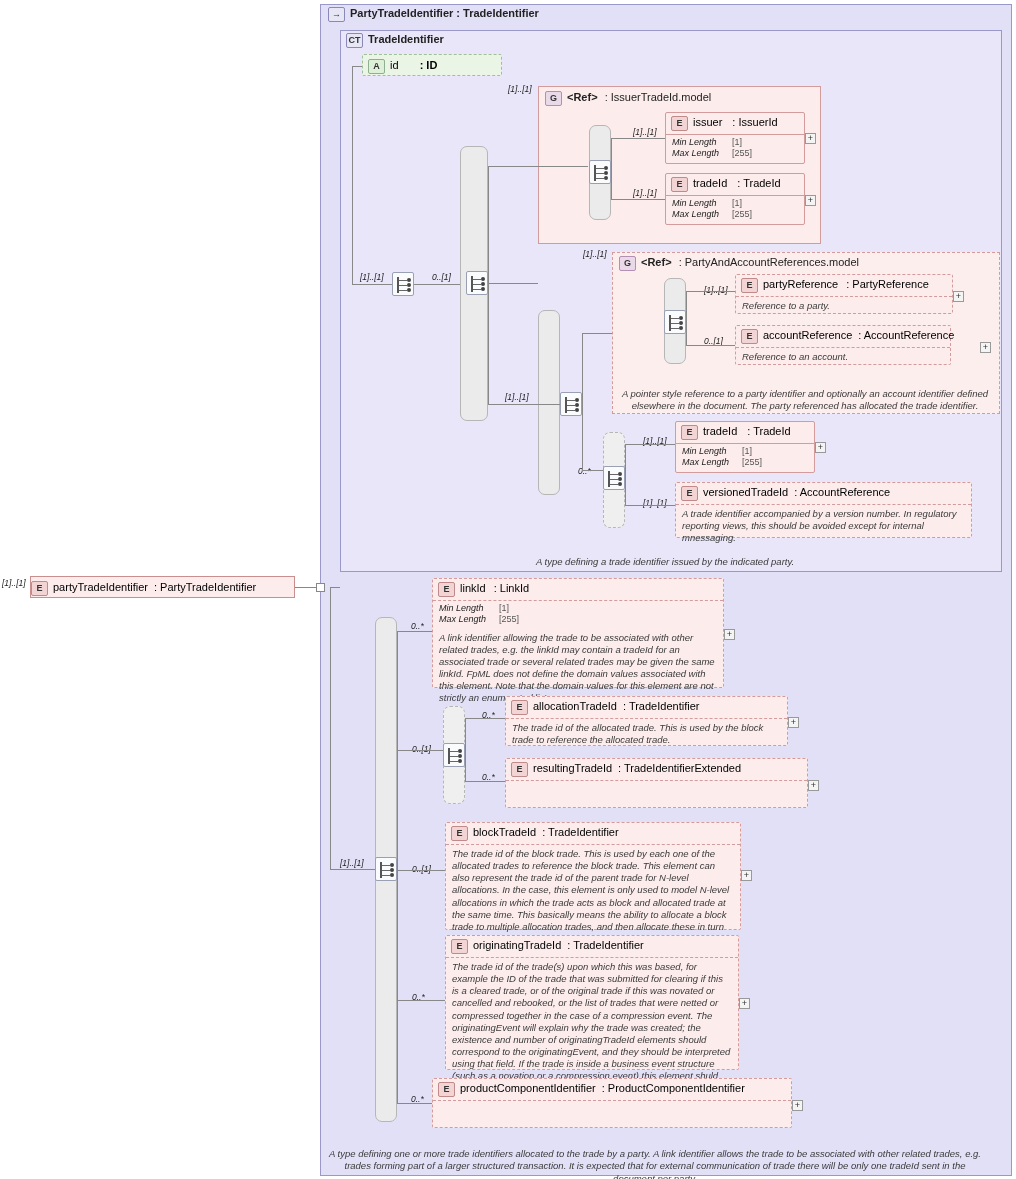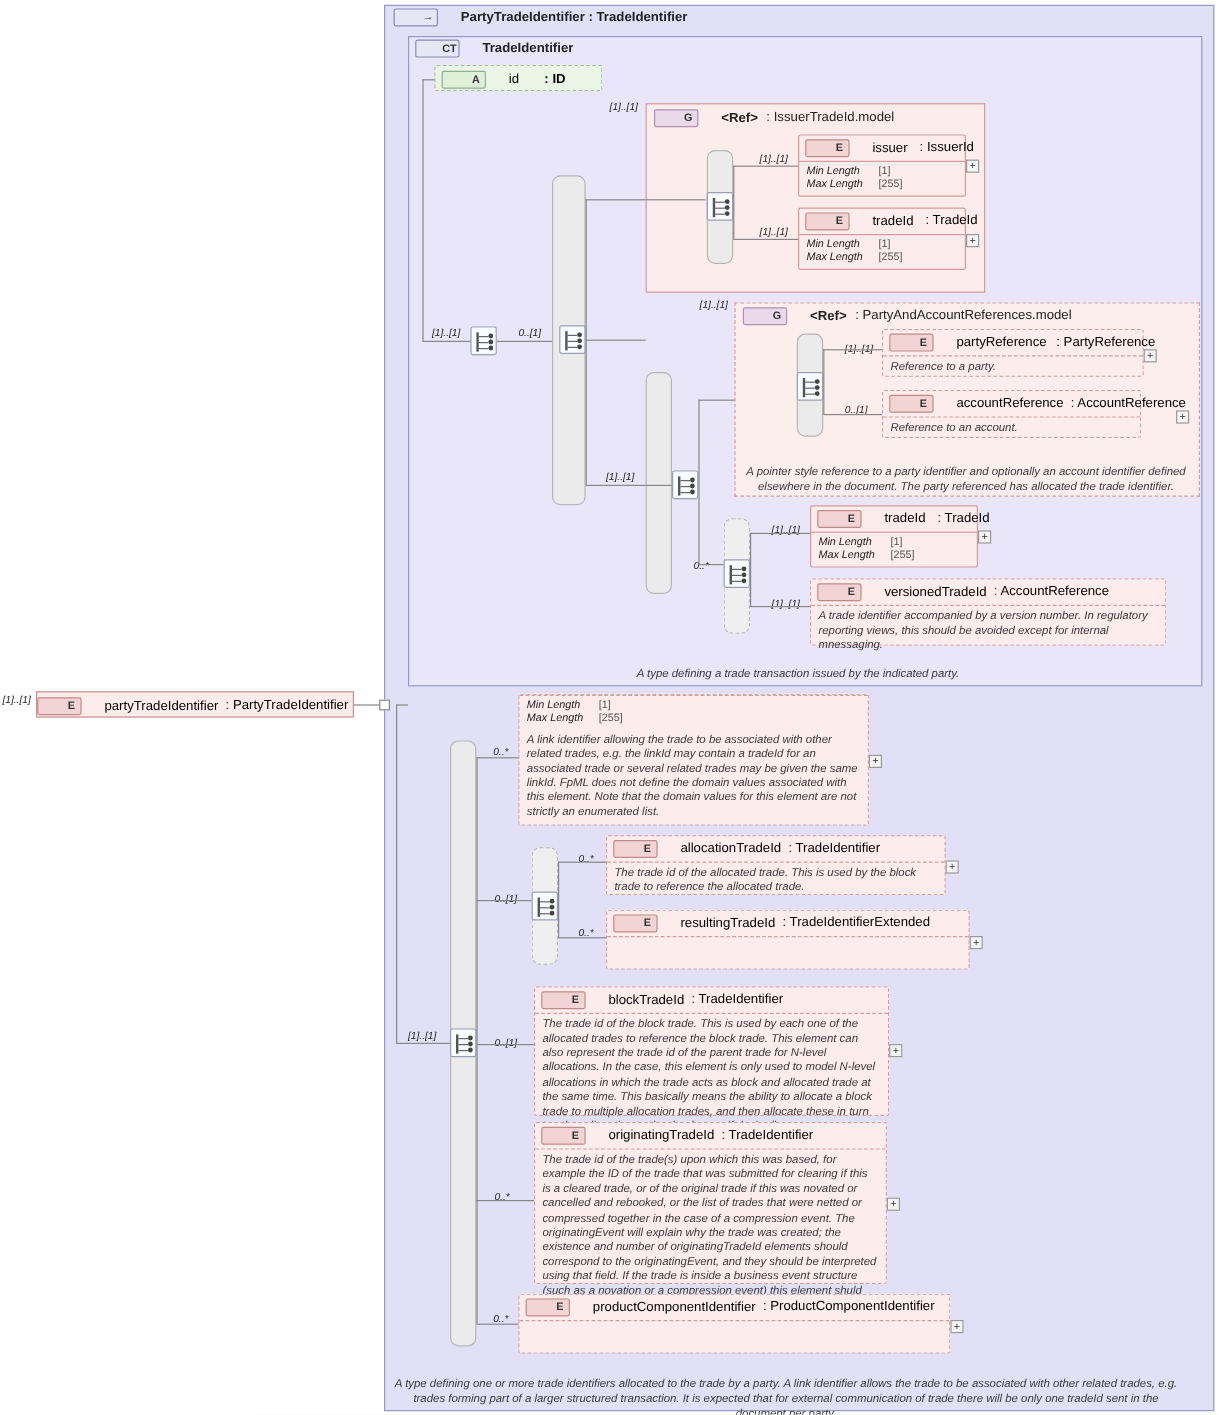--- a/index.html
+++ b/index.html
@@ -15,22 +15,21 @@
     background:#e2e0f7;border:1px solid #9a97c9;
   }
   .panel-ct{
     background:#e8e6f8;border:1px solid #9a97c9;
   }
 
   
   .badge{
     display:inline-block;width:15px;height:13px;line-height:13px;text-align:center;
     font-size:9px;font-weight:bold;border-radius:2px;vertical-align:middle;
-    margin-right:19px;
-    padding-left:20px;
+    margin-right:5px;
   }
   .badge.ct{background:#e6e6f5;border:1px solid #8a88b8;color:#333;}
   .badge.a{background:#dff0d8;border:1px solid #8fb08f;color:#333;}
   .badge.e{background:#f2d4d4;border:1px solid #c08a8a;color:#333;}
   .badge.g{background:#e9d9e9;border:1px solid #b38fb3;color:#333;}
   .badge.arrow::after{content:"\2192";font-size:9px;}
 
   
   .hdr{font-size:11px;color:#222;white-space:nowrap;}
   .hdr .nm{font-weight:bold;}
@@ -277,30 +276,31 @@
     <div class="dot" style="top:10px;"></div>
   <div class="ln" style="top:17px;"></div>
     <div class="dot" style="top:15px;"></div>
 </div>
 <div class="card" style="left:360px;top:272px;">[1]..[1]</div>
 <div class="ln-h" style="left:414px;top:284px;width:46px;"></div>
 <div class="ln-h" style="left:352px;top:66px;width:10px;"></div>
 <div class="ln-v" style="left:352px;top:66px;height:218px;"></div>
 <div class="ln-h" style="left:352px;top:284px;width:40px;"></div>
 
-<div class="abs paneldoc" style="left:345px;top:556px;width:640px;">A type defining a trade transaction issued by the indicated party.</div>
+<div class="abs paneldoc" style="left:345px;top:556px;width:640px;">A type defining a trade identifier issued by the indicated party.</div>
 
 <div class="abs rootbox" style="left:30px;top:576px;width:265px;height:22px;">
   <div class="ehdr" style="padding-top:4px;"><span class="badge e">E</span><span class="nm">partyTradeIdentifier</span><span class="tp" style="margin-left:6px;text-align:right;">: PartyTradeIdentifier</span></div>
 </div>
 <div class="card" style="left:2px;top:578px;">[1]..[1]</div>
 <div class="ln-h" style="left:295px;top:587px;width:26px;"></div>
 <div class="abs" style="left:316px;top:583px;width:9px;height:9px;border:1px solid #888;background:#fff;"></div>
 
 <div class="abs ebox dash" style="left:432px;top:578px;width:292px;height:110px;">
+  <div class="ehdr"><span class="badge e">E</span><span class="nm">linkId</span><span class="tp" style="margin-left:8px;">: LinkId</span></div>
   <div class="sep dash"></div>
   <div class="facets">
     <div class="row"><span class="lab">Min Length</span><span class="val">[1]</span></div>
     <div class="row"><span class="lab">Max Length</span><span class="val">[255]</span></div>
   </div>
   <div class="doc">A link identifier allowing the trade to be associated with other related trades, e.g. the linkId may contain a tradeId for an associated trade or several related trades may be given the same linkId. FpML does not define the domain values associated with this element. Note that the domain values for this element are not strictly an enumerated list.</div>
 </div>
 <div class="abs plus" style="left:724px;top:629px;"></div>
 <div class="card" style="left:411px;top:621px;">0..*</div>
 

